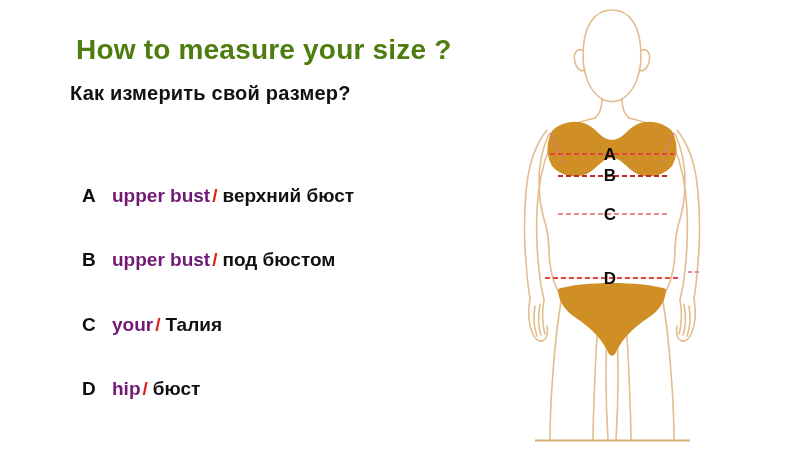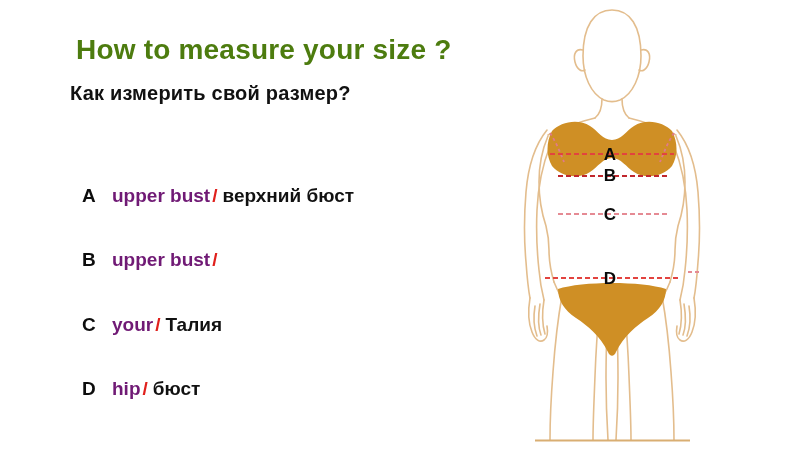--- a/index.html
+++ b/index.html
@@ -117,20 +117,21 @@
     <span class="marker">A</span>
     <span class="term-en">upper bust</span>
     <span class="sep">/</span>
     <span class="term-ru">верхний бюст</span>
   </div>
 
   <div class="measure-row" id="row-b">
     <span class="marker">B</span>
     <span class="term-en">upper bust</span>
     <span class="sep">/</span>
+    <span class="term-ru">под бюстом</span>
   </div>
 
   <div class="measure-row" id="row-c">
     <span class="marker">C</span>
     <span class="term-en">your</span>
     <span class="sep">/</span>
     <span class="term-ru">Талия</span>
   </div>
 
   <div class="measure-row" id="row-d">

